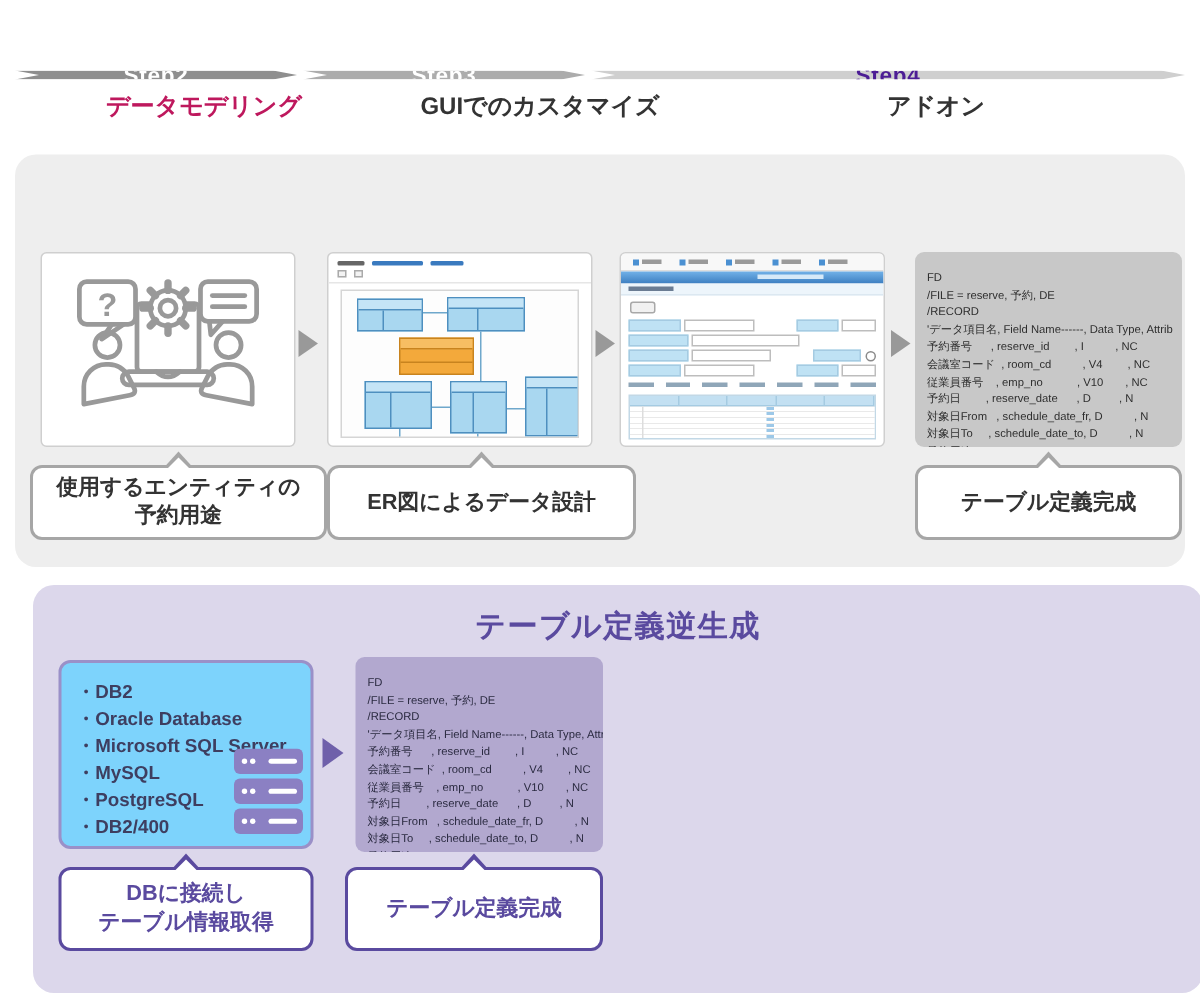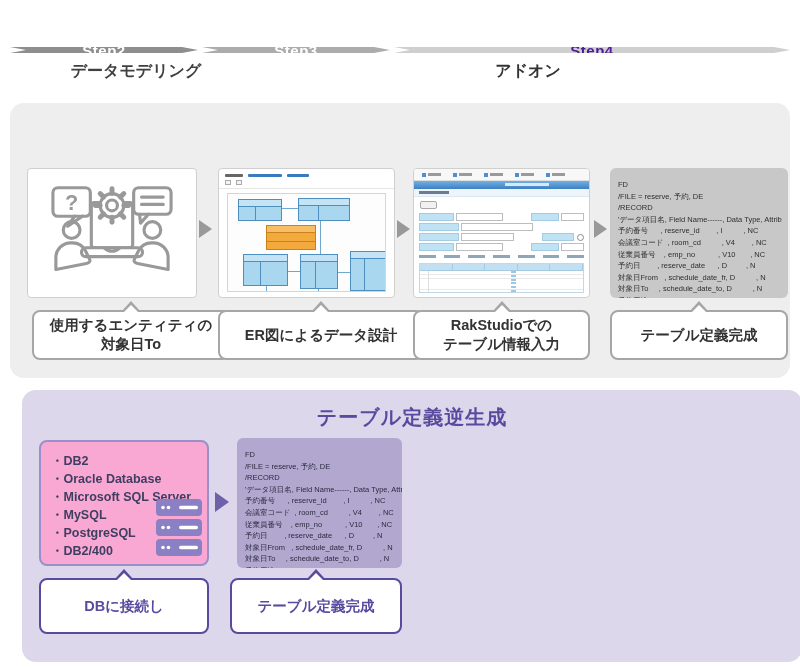--- a/index.html
+++ b/index.html
@@ -10,21 +10,21 @@
   .steps-bar { position:absolute; left:10px; top:28px; width:780px; height:25px; display:flex; gap:4px; }
   .step-seg { position:relative; display:flex; align-items:center; justify-content:center;
               font-size:15px; font-weight:bold; color:#fff; letter-spacing:.5px; }
   .sw1{flex:0 0 252px} .sw2{flex:0 0 188px} .sw3{flex:0 0 188px} .sw4{flex:1 1 auto}
   .seg-first { clip-path:polygon(0 0, calc(100% - 16px) 0, 100% 50%, calc(100% - 16px) 100%, 0 100%); }
   .seg-next  { clip-path:polygon(0 0, calc(100% - 16px) 0, 100% 50%, calc(100% - 16px) 100%, 0 100%, 16px 50%);margin-top:19px; }
   .seg1{background:#F6921E} .seg2{background:#8E8E8E} .seg3{background:#ACACAC}
   .seg4{background:#CFCFCF; color:#4c1d95}
   .step-captions { position:absolute; left:10px; top:61px; width:780px; display:flex; gap:4px; }
   .step-caption { text-align:center; font-size:16px; font-weight:bold; color:#333; }
-  .step-caption.c1 { color:#404040; }
+  .step-caption.c1 { color:#be185d; }
 
   
   .section-basic { position:absolute; left:10px; top:103px; width:780px; height:275px;
                    background:#EEEEEE; border-radius:14px; }
   .section-title { text-align:center; padding-top:20px; font-size:21px; font-weight:bold;
                    color:#333; letter-spacing:1px; }
   .panel { position:absolute; top:65px; height:130px; border-radius:4px; overflow:hidden; }
   .panel-white { background:#fff; border:1px solid #CFCFCF; }
   .p1{left:17px;width:170px} .p2{left:208px;width:177px} .p3{left:403px;width:177px}
   .panel-fd-gray { left:600px; width:178px; background:#C8C8C8; border-radius:6px; padding:11px 8px; }
@@ -36,21 +36,21 @@
   
   .callout { position:absolute; top:207px; height:50px; background:#fff; border:2px solid #A6A6A6;
              border-radius:8px; display:flex; flex-direction:column; align-items:center; justify-content:center;
              font-size:14.5px; font-weight:bold; color:#333; line-height:1.28; text-align:center; }
   .callout::before { content:""; position:absolute; top:-11px; left:50%; margin-left:-10px;
              border-left:10px solid transparent; border-right:10px solid transparent;
              border-bottom:11px solid #A6A6A6; }
   .callout::after { content:""; position:absolute; top:-7px; left:50%; margin-left:-8px;
              border-left:8px solid transparent; border-right:8px solid transparent;
              border-bottom:8px solid #fff; }
-  .cb1{left:22px;width:198px} .cb2{left:208px;width:206px} .cb3{left:403px;width:177px} .cb4{left:600px;width:178px}
+  .cb1{left:10px;width:198px} .cb2{left:208px;width:206px} .cb3{left:403px;width:177px} .cb4{left:600px;width:178px}
 
   
   .er-toolbar { height:20px; padding:3px 6px 0 6px; border-bottom:1px solid #E6E6E6; }
   .er-tb-row { display:flex; gap:5px; align-items:center; height:7px; }
   .er-dash { height:3px; border-radius:1px; }
   .er-canvas { position:absolute; left:8px; top:24px; right:8px; bottom:5px;
                border:1px solid #D5D5D5; background:#FDFDFD; overflow:hidden; }
   .ent { position:absolute; background:#A9D7F0; border:1px solid #4E8FBF; }
   .ent::before { content:""; position:absolute; left:0; right:0; top:0; height:6px;
                  background:#C4E4F6; border-bottom:1px solid #4E8FBF; }
@@ -89,21 +89,21 @@
   .rk-tbody { position:absolute; left:0; right:0; top:7px; bottom:0;
               background:repeating-linear-gradient(to bottom,#FFFFFF 0 3.2px,#E9E9E9 3.2px 3.8px); }
   .rk-tbody .col-left { position:absolute; left:8px; top:0; bottom:0; width:1px; background:#DDD; }
   .rk-tbody .col-icon { position:absolute; left:56%; top:0; bottom:0; width:5px;
               background:repeating-linear-gradient(to bottom,#9CC8E8 0 2px,transparent 2px 3.8px); }
 
   
   .section-reverse { position:absolute; left:22px; top:390px; width:780px; height:272px;
                      background:#DCD7EB; border-radius:14px; }
   .section-title.purple { padding-top:14px; font-size:20px; color:#5A4A9F; }
-  .db-box { position:absolute; left:17px; top:50px; width:170px; height:126px; background:#f9a8d4;
+  .db-box { position:absolute; left:17px; top:50px; width:170px; height:126px; background:#7dd3fc;
             border:2px solid #9A90C8; border-radius:8px; padding:10px 4px 4px 10px; }
   .db-item { font-size:12.5px; font-weight:bold; color:#3E3E60; line-height:18px; }
   .db-item::before { content:"・"; }
   .server-icon { position:absolute; right:5px; bottom:7px; }
   .purple-arrow { position:absolute; left:193px; top:102px; width:0; height:0;
                   border-left:14px solid #6F60AA; border-top:10px solid transparent; border-bottom:10px solid transparent; }
   .fd-purple { position:absolute; left:215px; top:48px; width:165px; height:130px;
                background:#B2A8CF; border-radius:6px; padding:11px 8px; overflow:hidden; }
   .fd-purple .fd-line { color:#2A2A40; }
   .callout.purple { top:188px; height:56px; border-color:#5A4A9F; color:#5A4A9F; }
@@ -124,20 +124,21 @@
     </div>
     <div class="step-seg sw3 seg3 seg-next">
       <span>Step3</span>
     </div>
     <div class="step-seg sw4 seg4 seg-next">
       <span>Step4</span>
     </div>
   </div>
   <div class="step-captions">
     <div class="step-caption sw1 c1">データモデリング</div>
+    <div class="step-caption sw3">GUIでのカスタマイズ</div>
     <div class="step-caption sw4">アドオン</div>
   </div>
 
   <div class="section-basic">
 
     <div class="panel panel-white p1">
       <svg class="illus" width="168" height="128" viewBox="0 0 170 130" fill="none" stroke="#999" stroke-width="3.2" stroke-linecap="round" stroke-linejoin="round">
 
         <rect x="64" y="34" width="42" height="46" rx="3"></rect>
         <rect x="54" y="80" width="62" height="9" rx="4.5" fill="#fff"></rect>
@@ -294,28 +295,24 @@
         <div class="fd-line">会議室コード  , room_cd          , V4        , NC</div>
         <div class="fd-line">従業員番号    , emp_no           , V10       , NC</div>
         <div class="fd-line">予約日        , reserve_date      , D         , N</div>
         <div class="fd-line">対象日From   , schedule_date_fr, D          , N</div>
         <div class="fd-line">対象日To     , schedule_date_to, D          , N</div>
         <div class="fd-line">予約用途      , reserve_usage    , V50       , N</div>
       </div>
 
     <div class="callout cb1">
         <div class="caption-line">使用するエンティティの</div>
-        <div class="caption-line">対象日To</div>
+        <div class="caption-line">予約用途</div>
       </div>
     <div class="callout cb2">
         <div class="caption-line">ER図によるデータ設計</div>
-      </div>
-    <div class="callout cb3">
-        <div class="caption-line">RakStudioでの</div>
-        <div class="caption-line">テーブル情報入力</div>
       </div>
     <div class="callout cb4">
         <div class="caption-line">テーブル定義完成</div>
       </div>
   </div>
 
   <div class="section-reverse">
     <div class="section-title purple">テーブル定義逆生成</div>
 
     <div class="db-box">
@@ -358,19 +355,20 @@
         <div class="fd-line">会議室コード  , room_cd          , V4        , NC</div>
         <div class="fd-line">従業員番号    , emp_no           , V10       , NC</div>
         <div class="fd-line">予約日        , reserve_date      , D         , N</div>
         <div class="fd-line">対象日From   , schedule_date_fr, D          , N</div>
         <div class="fd-line">対象日To     , schedule_date_to, D          , N</div>
         <div class="fd-line">予約用途      , reserve_usage    , V50       , N</div>
       </div>
 
     <div class="callout purple pb1">
         <div class="caption-line">DBに接続し</div>
+        <div class="caption-line">テーブル情報取得</div>
       </div>
     <div class="callout purple pb2">
         <div class="caption-line">テーブル定義完成</div>
       </div>
   </div>
 
 </div>
 
 </body></html>

